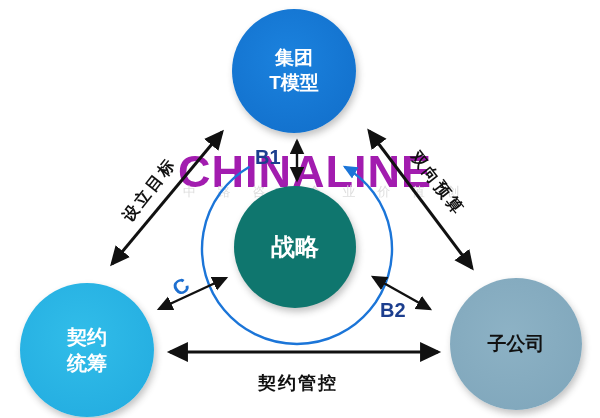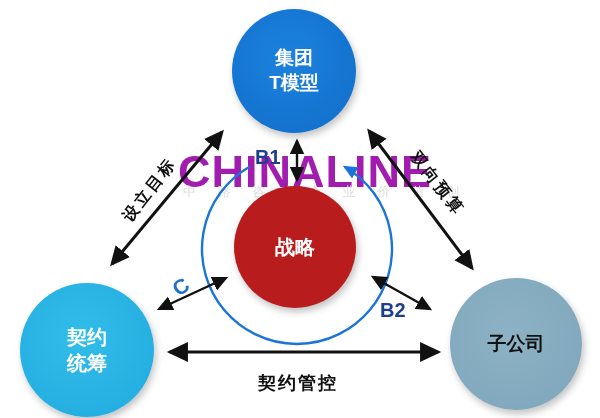--- a/index.html
+++ b/index.html
@@ -27,21 +27,21 @@
     position:absolute;border-radius:50%;
     display:flex;flex-direction:column;align-items:center;justify-content:center;
     text-align:right;font-weight:bold;line-height:1.3;
     box-shadow:2px 4px 7px rgba(40,40,40,.28);
   }
   .node-top{left:232px;top:9px;width:124px;height:124px;
     background:radial-gradient(circle at 45% 40%, #1b82de, #1270cc 85%);
     color:#ffffff;font-size:19px;}
   .node-center{left:234px;top:186px;width:122px;height:122px;
     background:radial-gradient(circle at 45% 40%, #1c63b2, #14519294%);
-    background-color:#b91c1c;color:#ffffff;font-size:20px;}
+    background-color:#0f766e;color:#ffffff;font-size:24px;}
   .node-bl{left:20px;top:283px;width:134px;height:134px;
     background:radial-gradient(circle at 45% 40%, #31bde9, #23ace0 88%);
     color:#ffffff;font-size:20px;}
   .node-br{left:450px;top:278px;width:132px;height:132px;
     background:radial-gradient(circle at 45% 42%, #8db2c5, #7fa6bb 90%);
     color:#111111;font-size:19px;}
   
   .lbl{position:absolute;color:#111111;white-space:nowrap;user-select:none;}
   .lbl-goal{left:150px;top:190px;font-size:16px;font-weight:bold;letter-spacing:3px;
     transform:translate(-50%,-50%) rotate(-52deg);}

